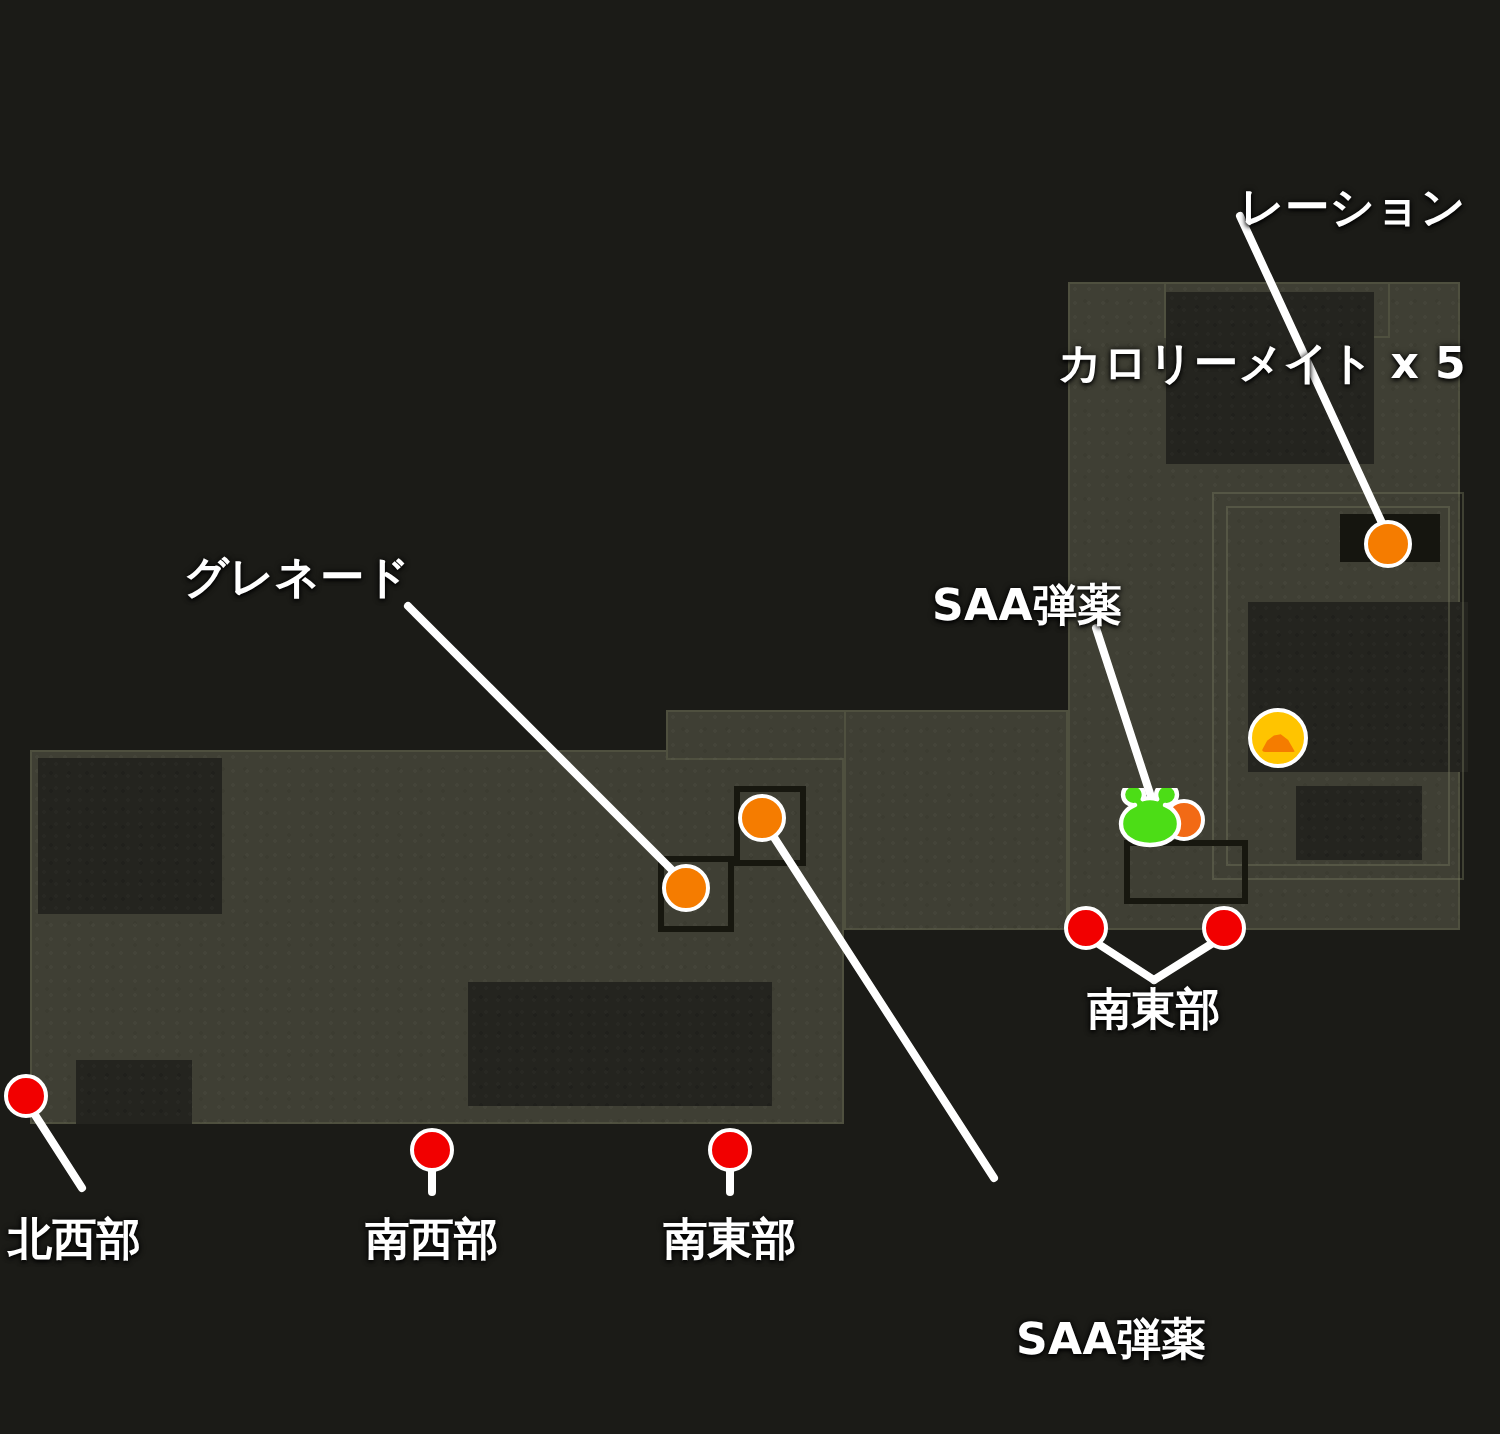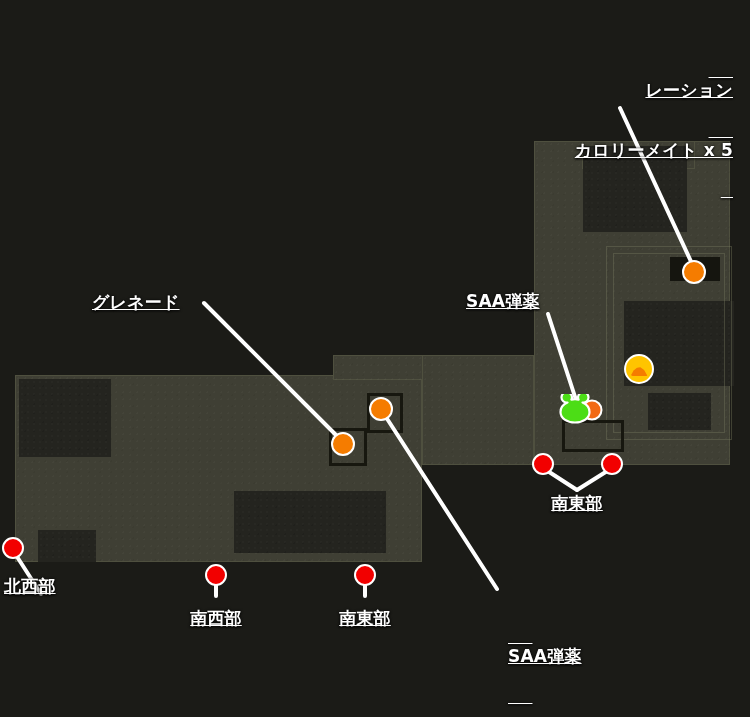--- a/index.html
+++ b/index.html
@@ -86,26 +86,25 @@
     position:absolute;
     width:34px;height:30px;
     transform:translate(-50%,-50%);
   }
 
   
   .label{
     position:absolute;
     color:#ffffff;
     font-weight:700;
-    font-size:17px;
+    font-size:22px;
     line-height:1.18;
     letter-spacing:.2px;
     white-space:pre;
     text-shadow:0 0 3px rgba(0,0,0,.85), 0 1px 2px rgba(0,0,0,.9);
-    text-decoration:underline;
   }
   .label.center{transform:translateX(-50%);text-align:center;}
   .label.right{transform:translateX(-100%);text-align:right;}
 </style>
 </head>
 <body>
 
 <div id="map-root">
 
   <div id="terrain-layer">
@@ -156,27 +155,27 @@
       <svg class="frog" viewBox="0 0 34 30" style="left: 575px; top: 409px;">
         <path d="M9.5 8.5 A5.2 5.2 0 1 1 13.4 5.6 A13 13 0 0 1 20.6 5.6 A5.2 5.2 0 1 1 24.5 8.5 C29 10.4 31.5 14 31.5 18 C31.5 24.2 25.1 28.5 17 28.5 C8.9 28.5 2.5 24.2 2.5 18 C2.5 14 5 10.4 9.5 8.5 Z" fill="#4cdd16" stroke="#ffffff" stroke-width="2.2" stroke-linejoin="round"></path>
       </svg>
     </div>
 
   <div class="label right" style="left:733px;top:40px;">
     <div>レーション</div>
     <div>カロリーメイト x 5</div>
   </div>
 
-  <div class="label" style="left:92px;top:292px;">グレネード</div>
+  <div class="label" style="left:92px;top:277px;">グレネード</div>
 
   <div class="label" style="left:466px;top:291px;">SAA弾薬</div>
 
   <div class="label center" style="left:577px;top:493px;">南東部</div>
 
-  <div class="label" style="left:4px;top:576px;">北西部</div>
+  <div class="label" style="left:4px;top:608px;">北西部</div>
 
   <div class="label center" style="left:216px;top:608px;">南西部</div>
 
   <div class="label center" style="left:365px;top:608px;">南東部</div>
 
   <div class="label" style="left:508px;top:606px;">
     <div>SAA弾薬</div>
     
   </div>
 

